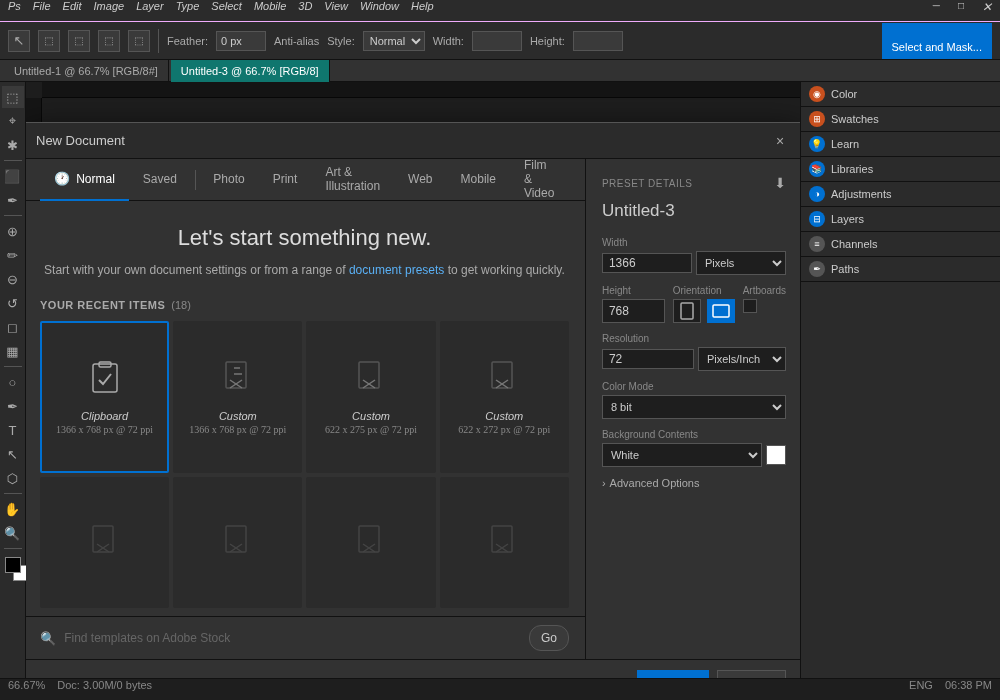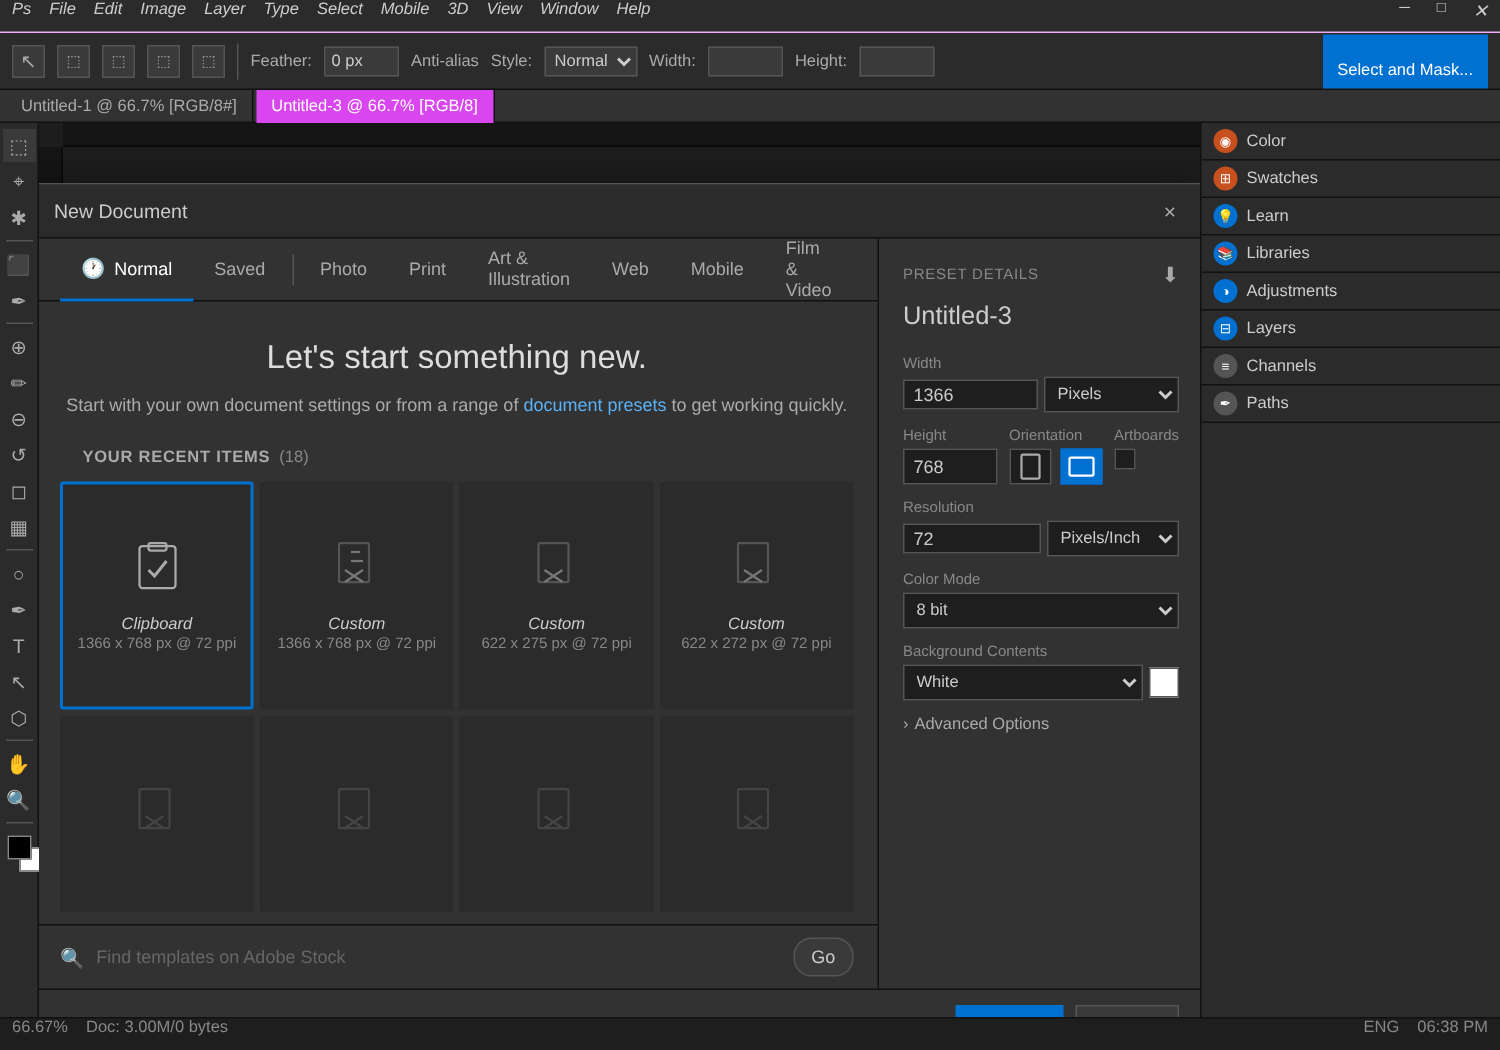--- a/index.html
+++ b/index.html
@@ -17,21 +17,21 @@
     }
     .toolbar-btn { width: 22px; height: 22px; background: #3a3a3a; border: 1px solid #555; display: flex; align-items: center; justify-content: center; font-size: 10px; color: #aaa; cursor: pointer; }
     .toolbar-item { font-size: 11px; color: #aaa; display: flex; align-items: center; gap: 4px; }
     .toolbar-input { background: #3a3a3a; border: 1px solid #555; color: #ccc; width: 50px; height: 20px; font-size: 11px; padding: 0 4px; }
     .toolbar-select { background: #3a3a3a; border: 1px solid #555; color: #ccc; height: 20px; font-size: 11px; padding: 0 2px; }
     .toolbar-btn-text { background: #0070d1; border: none; color: #fff; padding: 18px 10px; font-size: 11px; cursor: pointer; height: 22px; }
 
     
     .tab-bar { height: 22px; background: #323232; border-bottom: 1px solid #111; display: flex; align-items: center; padding: 0 4px; gap: 2px; }
     .tab { height: 22px; padding: 0 10px; font-size: 11px; color: #aaa; display: flex; align-items: center; cursor: pointer; border-right: 1px solid #111; }
-    .tab.active { background: #d946ef; color: #fff; }
+    .tab.active { background: #0f766e; color: #fff; }
 
     
     .main-area { display: flex; height: calc(700px - 22px - 38px - 22px - 22px); }
 
     
     .left-toolbox { width: 26px; background: #2b2b2b; border-right: 1px solid #111; display: flex; flex-direction: column; align-items: center; padding: 4px 0; gap: 2px; }
     .tool-btn { width: 22px; height: 22px; display: flex; align-items: center; justify-content: center; font-size: 13px; color: #aaa; cursor: pointer; }
     .tool-btn.active { background: #3a3a3a; }
     .tool-separator { width: 18px; height: 1px; background: #555; margin: 2px 0; }
     .tool-colors { display: flex; flex-direction: column; align-items: center; margin-top: 4px; position: relative; }
@@ -62,26 +62,26 @@
     .dialog-body { display: flex; height: 500px; }
     .dialog-left { flex: 1; border-right: 1px solid #111; display: flex; flex-direction: column; }
     .dialog-tabs { display: flex; align-items: center; border-bottom: 1px solid #111; padding: 0 16px; height: 42px; gap: 0; }
     .dialog-tab { padding: 0 14px; height: 42px; display: flex; align-items: center; font-size: 12px; color: #aaa; cursor: pointer; border-bottom: 2px solid transparent; gap: 6px; }
     .dialog-tab.active { color: #fff; border-bottom: 2px solid #0070d1; }
     .dialog-tab-icon { font-size: 13px; }
     .dialog-welcome { padding: 24px 20px 16px; text-align: center; }
     .welcome-title { font-size: 22px; color: #ddd; margin-bottom: 10px; font-weight: 300; }
     .welcome-sub { font-size: 12px; color: #aaa; line-height: 1.5; }
     .welcome-sub a { color: #5ab0f5; text-decoration: none; }
-    .recent-label { padding: 8px 16px 6px; font-size: 11px; color: #aaa; font-weight: 600; letter-spacing: 0.5px; margin-left: 15px; }
+    .recent-label { padding: 8px 16px 6px; font-size: 11px; color: #aaa; font-weight: 600; letter-spacing: 0.5px; }
     .recent-grid { display: grid; grid-template-columns: repeat(4, 1fr); gap: 4px; padding: 4px 16px 8px; flex: 1; overflow-y: auto; }
     .recent-item { background: #2b2b2b; border: 2px solid transparent; border-radius: 2px; display: flex; flex-direction: column; align-items: center; justify-content: center; padding: 12px 8px 10px; cursor: pointer; min-height: 120px; }
     .recent-item.selected { border-color: #0070d1; }
     .recent-item-name { font-size: 11px; color: #ccc; text-align: center; font-style: italic; }
-    .recent-item-size { font-size: 10px; color: #888; text-align: right; margin-top: 2px; }
+    .recent-item-size { font-size: 10px; color: #888; text-align: right; margin-top: 2px; font-family: Liberation Serif, serif; }
 
     .dialog-search { border-top: 1px solid #111; padding: 8px 16px; display: flex; align-items: center; gap: 8px; }
     .search-icon-wrap { color: #888; font-size: 13px; }
     .search-input { flex: 1; background: transparent; border: none; color: #aaa; font-size: 12px; outline: none; }
     .search-input::placeholder { color: #666; }
     .go-btn { background: #3a3a3a; border: 1px solid #555; color: #ccc; width: 40px; height: 26px; font-size: 12px; cursor: pointer; border-radius: 12px; }
 
     
     .dialog-right { width: 220px; padding: 16px; display: flex; flex-direction: column; gap: 10px; overflow-y: auto; }
     .preset-title-row { display: flex; justify-content: space-between; align-items: center; }

